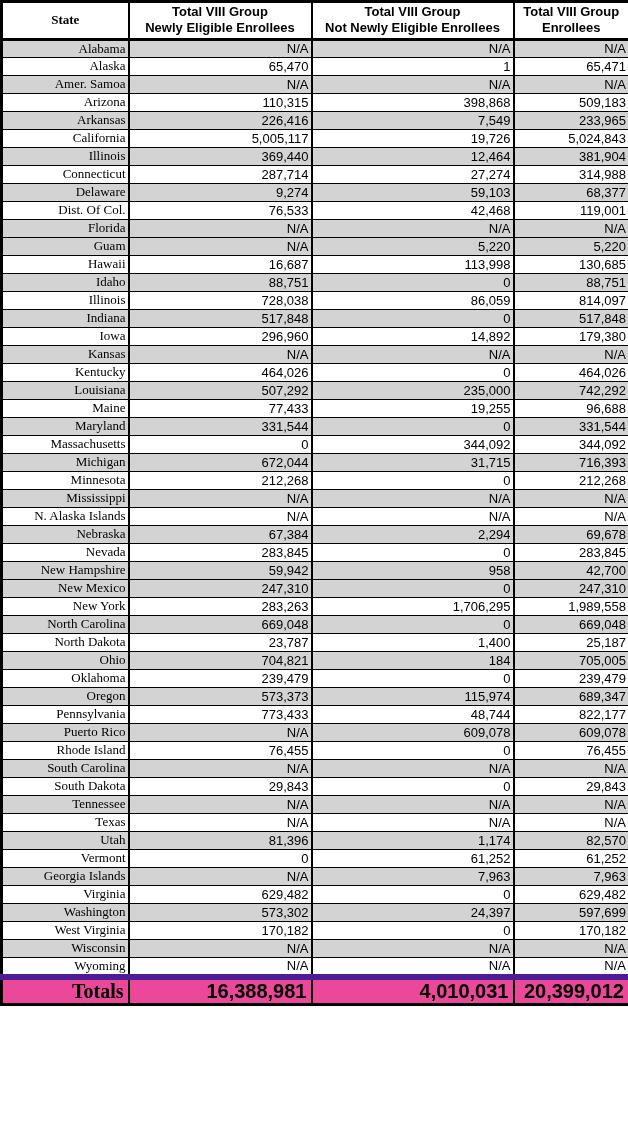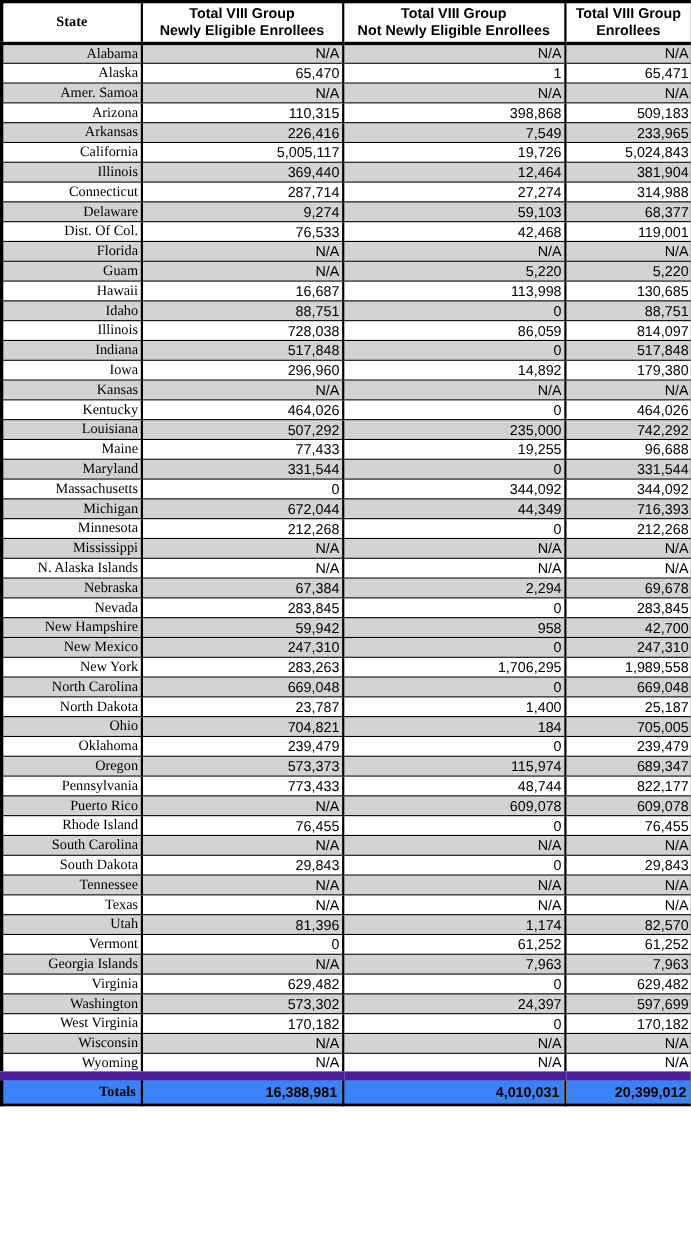--- a/index.html
+++ b/index.html
@@ -53,27 +53,27 @@
     padding: 0 2px 0 2px;
     border-top: 1px solid #000000;
     white-space: nowrap;
   }
   tbody tr.stripe td {
     background: #d3d3d3;
   }
 
   tfoot td {
     height: 27px;
-    font-size: 13px;
+    font-size: 20px;
     font-weight: bold;
     text-align: right;
     vertical-align: middle;
     padding: 0 4px 0 2px;
-    border-top: 8px solid #4c1d95;
-    background: #3b82f6;
+    border-top: 6px solid #4c1d95;
+    background: #ec4899;
     white-space: nowrap;
   }
 </style>
 </head>
 <body>
 
 <div class="table-wrap">
   <table>
     <colgroup>
       <col class="c-state">
@@ -227,21 +227,21 @@
         </tr>
         <tr>
           <td>Massachusetts</td>
           <td>0</td>
           <td>344,092</td>
           <td>344,092</td>
         </tr>
         <tr class="stripe">
           <td>Michigan</td>
           <td>672,044</td>
-          <td>44,349</td>
+          <td>31,715</td>
           <td>716,393</td>
         </tr>
         <tr>
           <td>Minnesota</td>
           <td>212,268</td>
           <td>0</td>
           <td>212,268</td>
         </tr>
         <tr class="stripe">
           <td>Mississippi</td>

